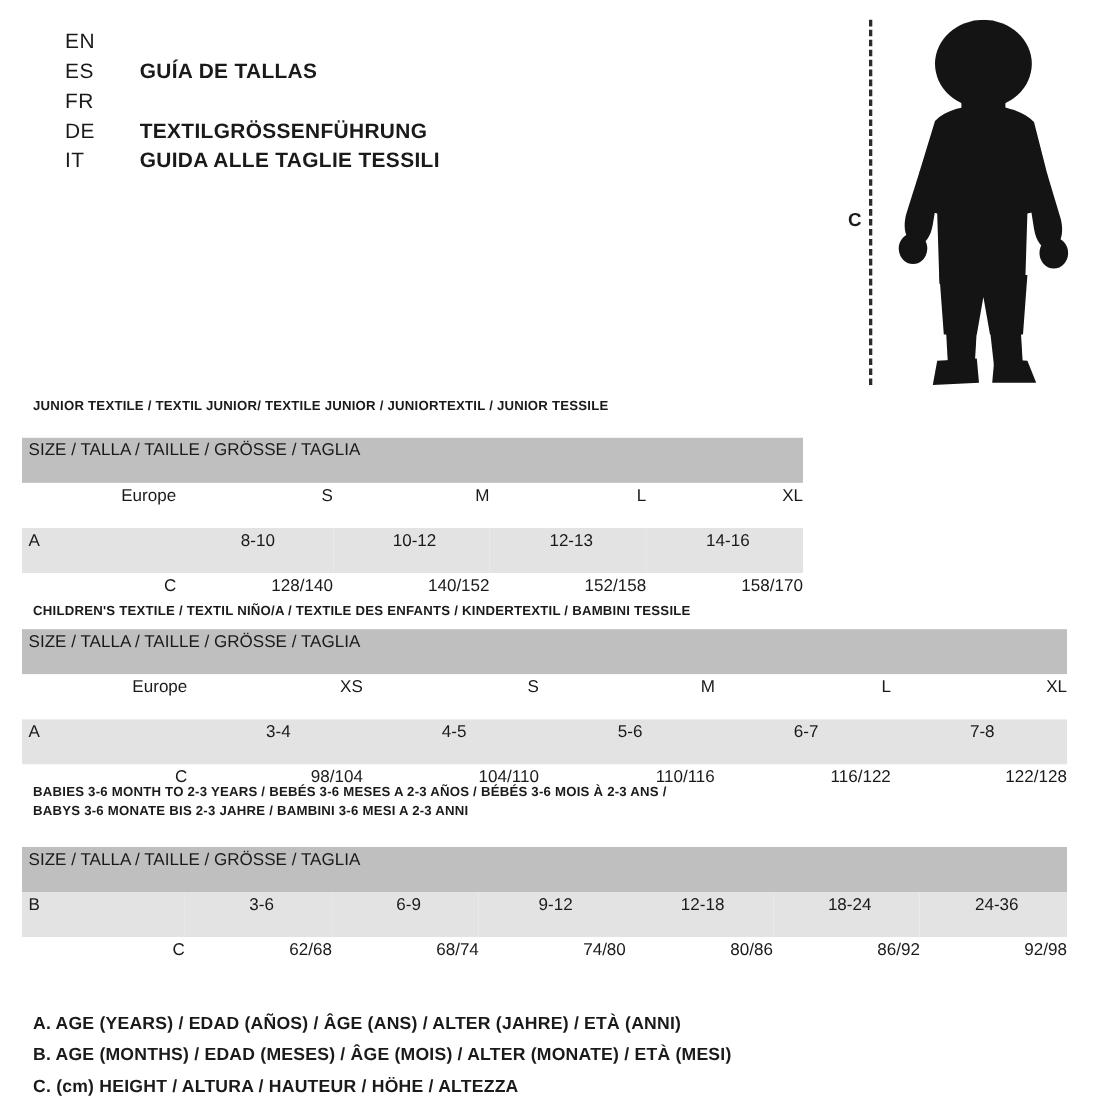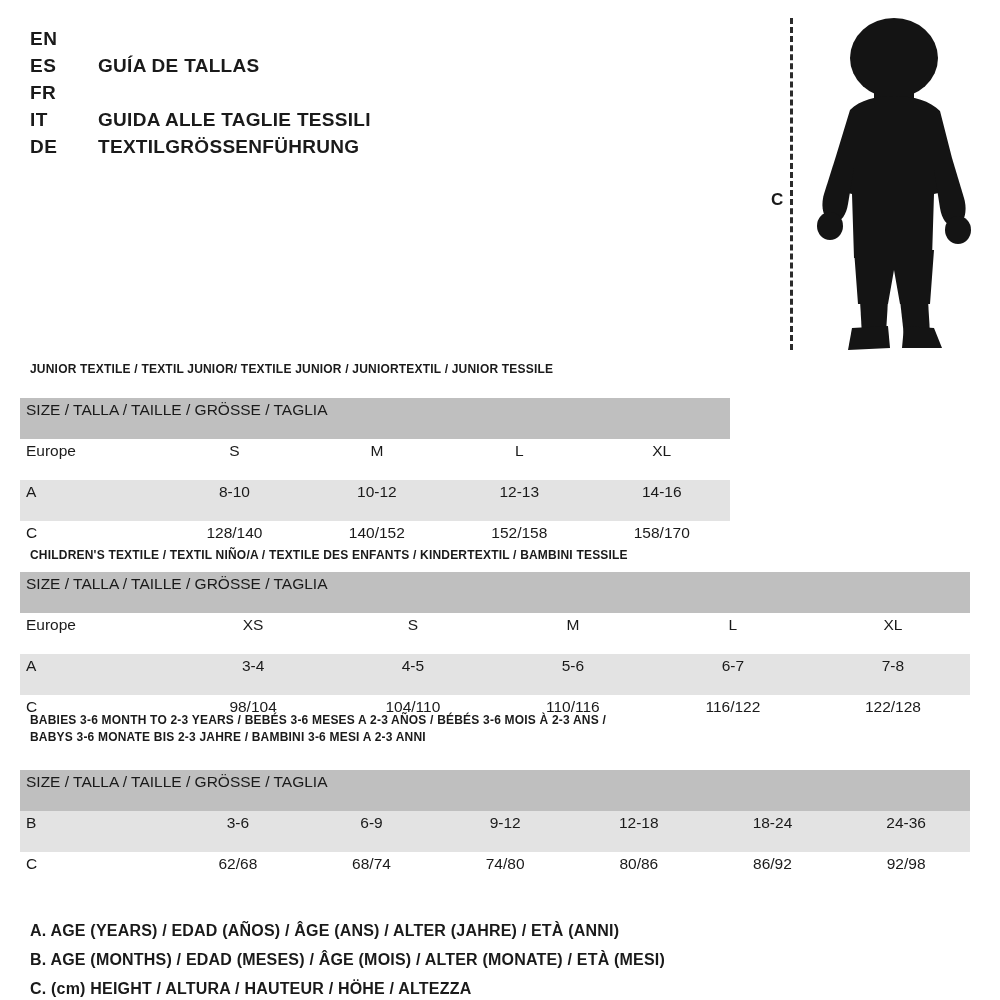--- a/index.html
+++ b/index.html
@@ -30,22 +30,23 @@
     width: 420px;
   }
   .lang-row {
     display: flex;
     align-items: baseline;
     margin-bottom: 5px;
   }
   .lang-code {
     width: 68px;
     font-size: 19px;
-    font-weight: bold;
+    font-weight: normal;
     letter-spacing: 0.5px;
+    margin-left: 29px;
   }
   .lang-title {
     font-size: 19px;
     font-weight: bold;
     letter-spacing: 0.3px;
   }
 
   
   .figure-area {
     position: absolute;
@@ -105,20 +106,21 @@
   }
   tr.head-row td {
     background: #bfbfbf;
     font-weight: normal;
   }
   tr.row-shade td {
     background: #e3e3e3;
   }
   tr.row-plain td {
     background: #ffffff;
+    text-align: right;
   }
   td.label-col {
     text-align: left;
     padding-left: 6px;
   }
   td.val-col {
     text-align: center;
   }
 
   
@@ -144,26 +146,26 @@
       <div class="lang-code">EN</div>
     </div>
     <div class="lang-row">
       <div class="lang-code">ES</div>
       <div class="lang-title">GUÍA DE TALLAS</div>
     </div>
     <div class="lang-row">
       <div class="lang-code">FR</div>
     </div>
     <div class="lang-row">
+      <div class="lang-code">DE</div>
+      <div class="lang-title">TEXTILGRÖSSENFÜHRUNG</div>
+    </div>
+    <div class="lang-row">
       <div class="lang-code">IT</div>
       <div class="lang-title">GUIDA ALLE TAGLIE TESSILI</div>
-    </div>
-    <div class="lang-row">
-      <div class="lang-code">DE</div>
-      <div class="lang-title">TEXTILGRÖSSENFÜHRUNG</div>
     </div>
   </div>
 
   <div class="figure-area">
     <div class="dashed-line"></div>
     <div class="c-label">C</div>
     <svg class="silhouette" width="180" height="340" viewBox="0 0 180 340">
       <g fill="#141414">
 
         <ellipse cx="92" cy="40" rx="44" ry="40"></ellipse>

